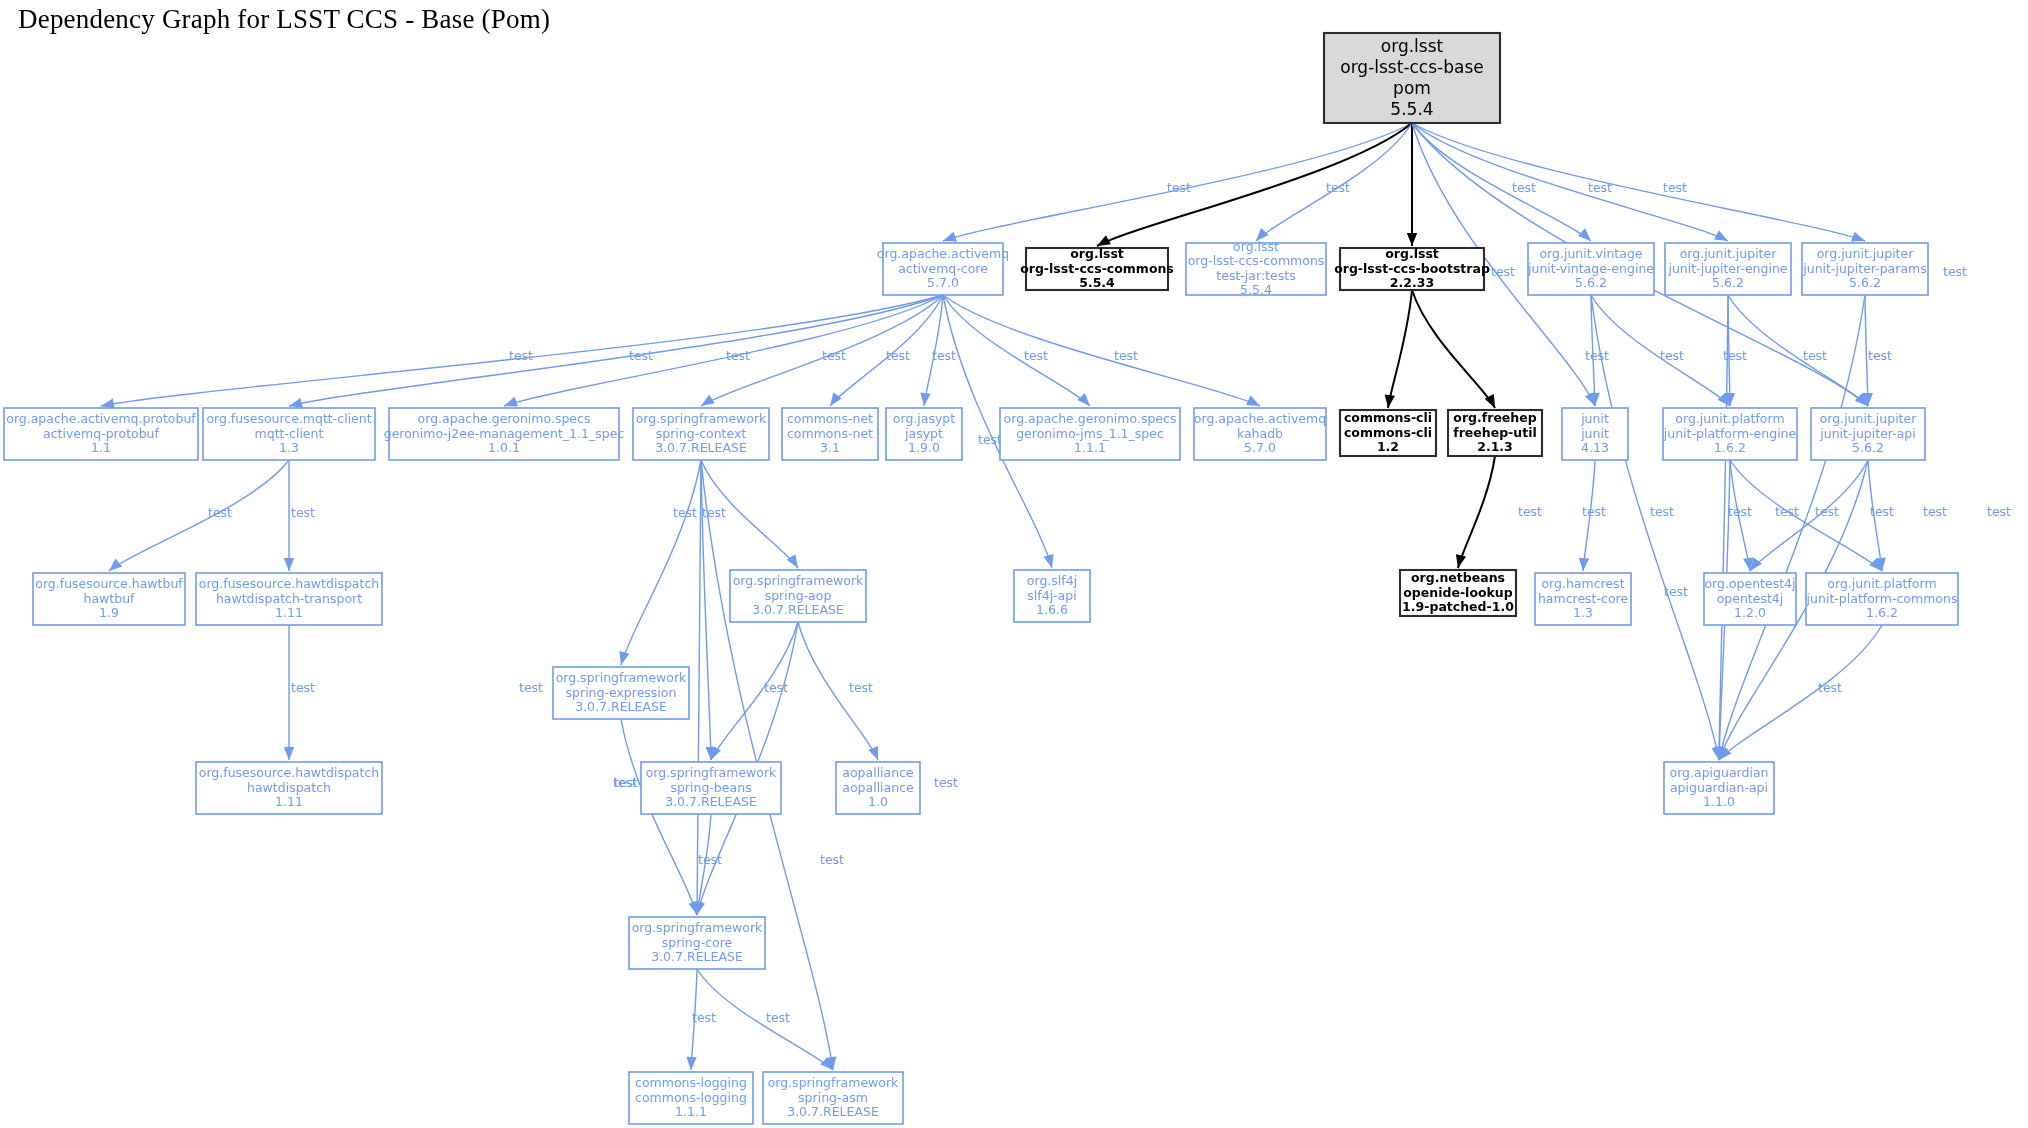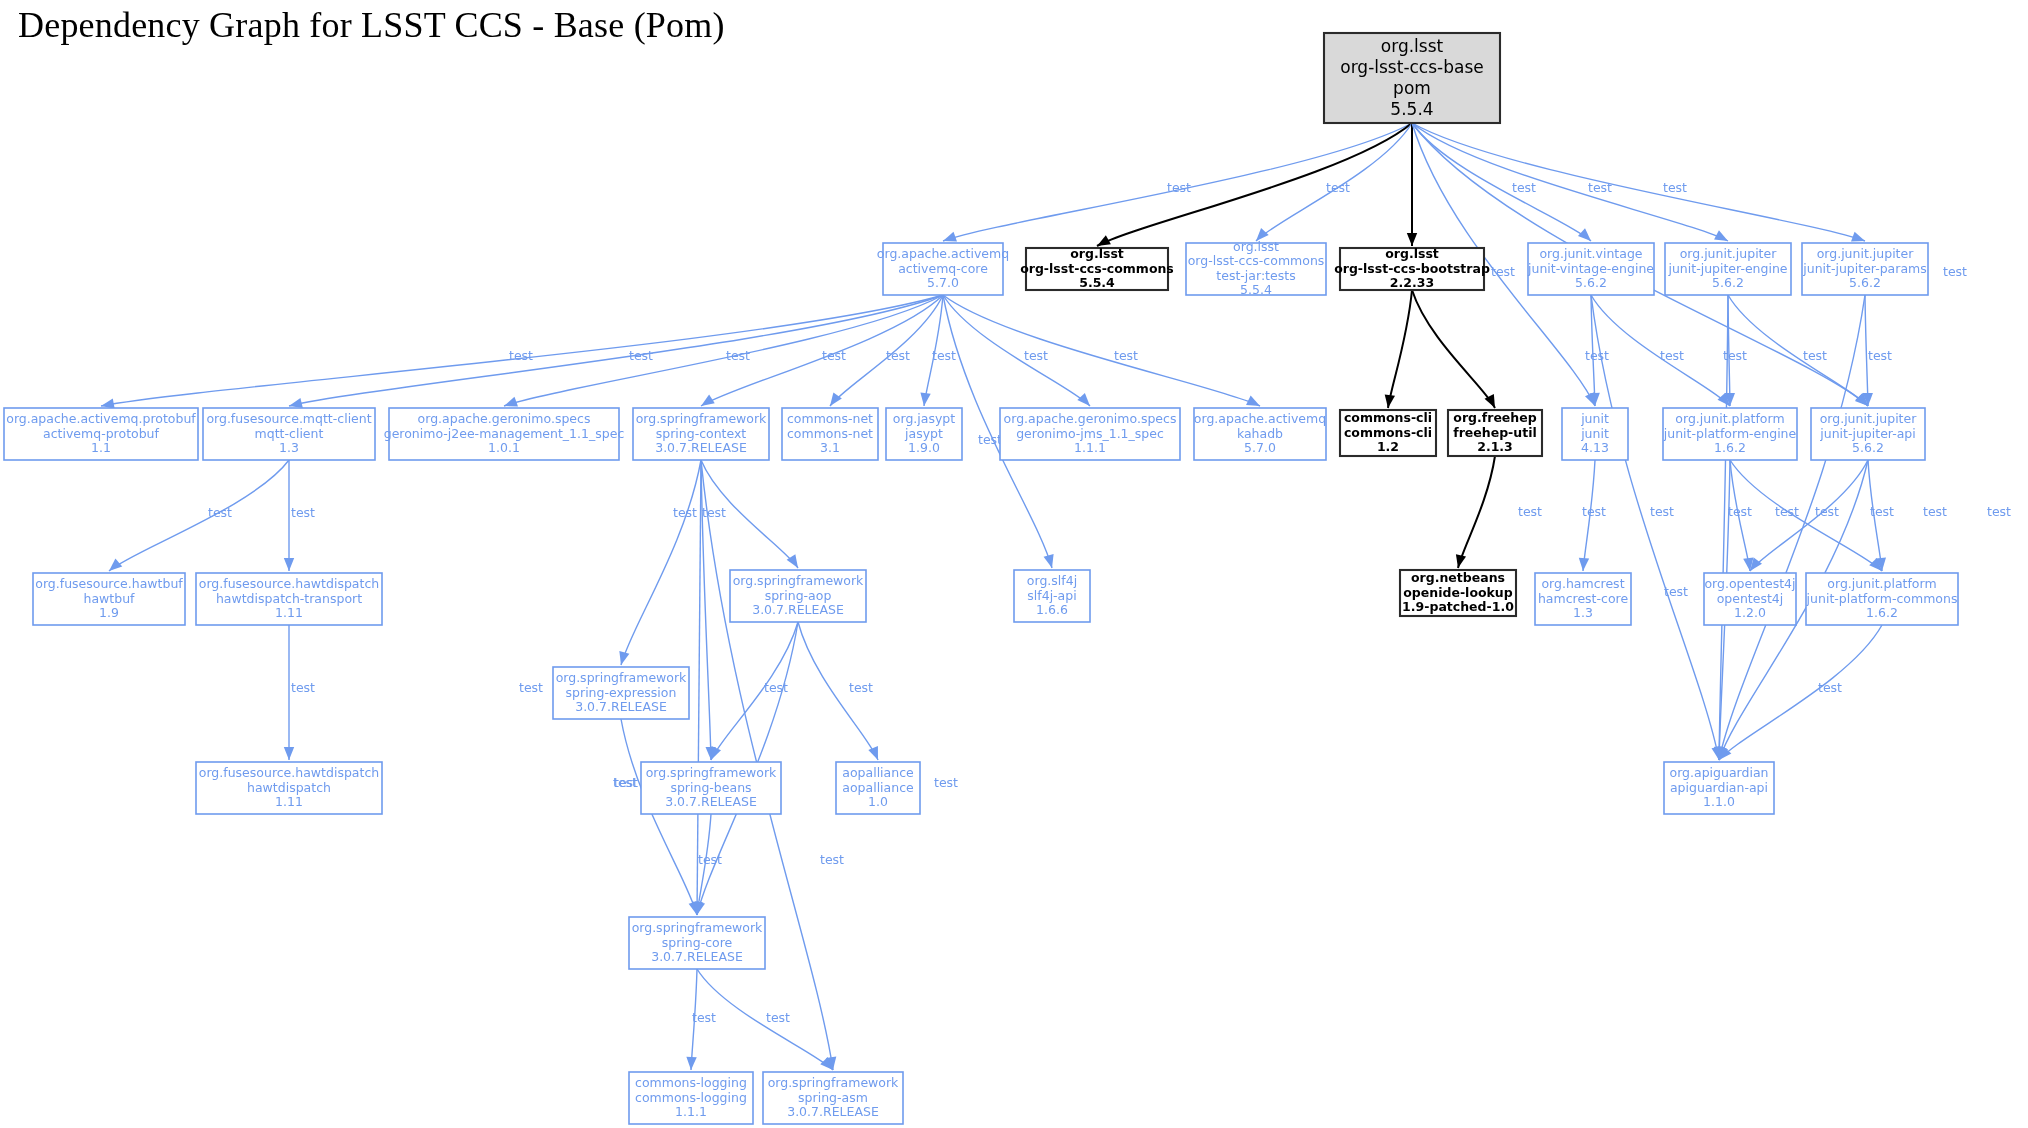--- a/index.html
+++ b/index.html
@@ -13,21 +13,21 @@
     height: 1128px;
     background: #ffffff;
     overflow: hidden;
     font-family: "Liberation Sans", sans-serif;
   }
   #graph-title {
     position: absolute;
     left: 18px;
     top: 4px;
     font-family: "Liberation Serif", serif;
-    font-size: 36px;
+    font-size: 27px;
     color: #000000;
     white-space: nowrap;
     letter-spacing: 0.2px;
   }
   svg#graph-canvas {
     position: absolute;
     left: 0;
     top: 0;
     width: 2028px;
     height: 1128px;

